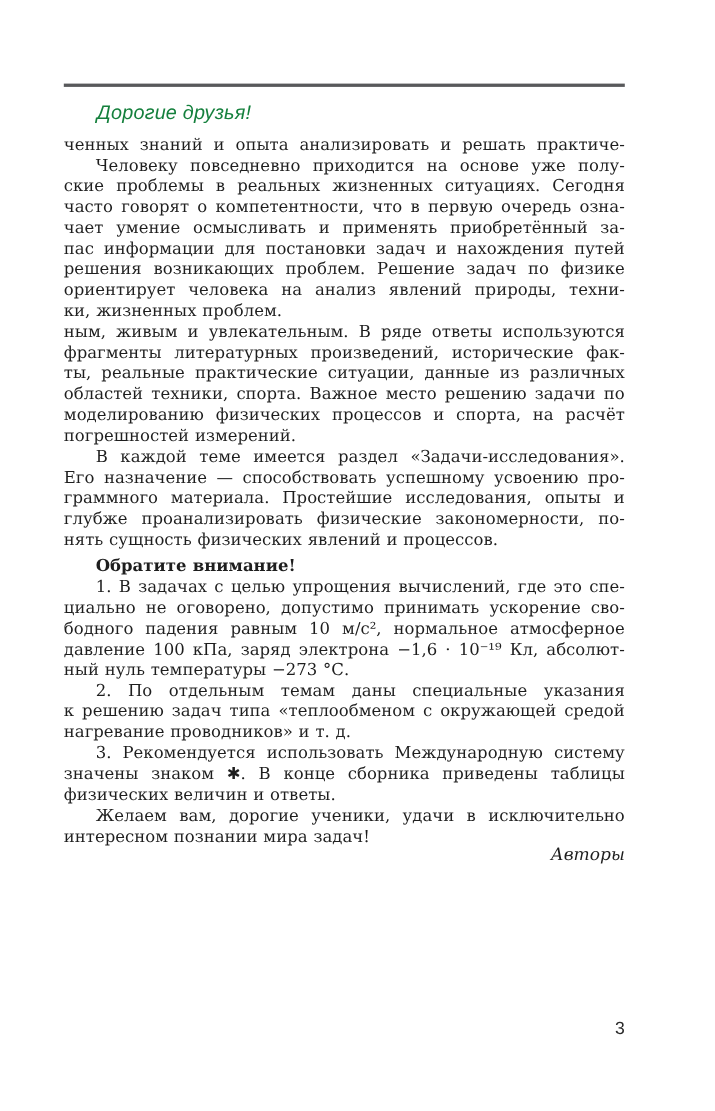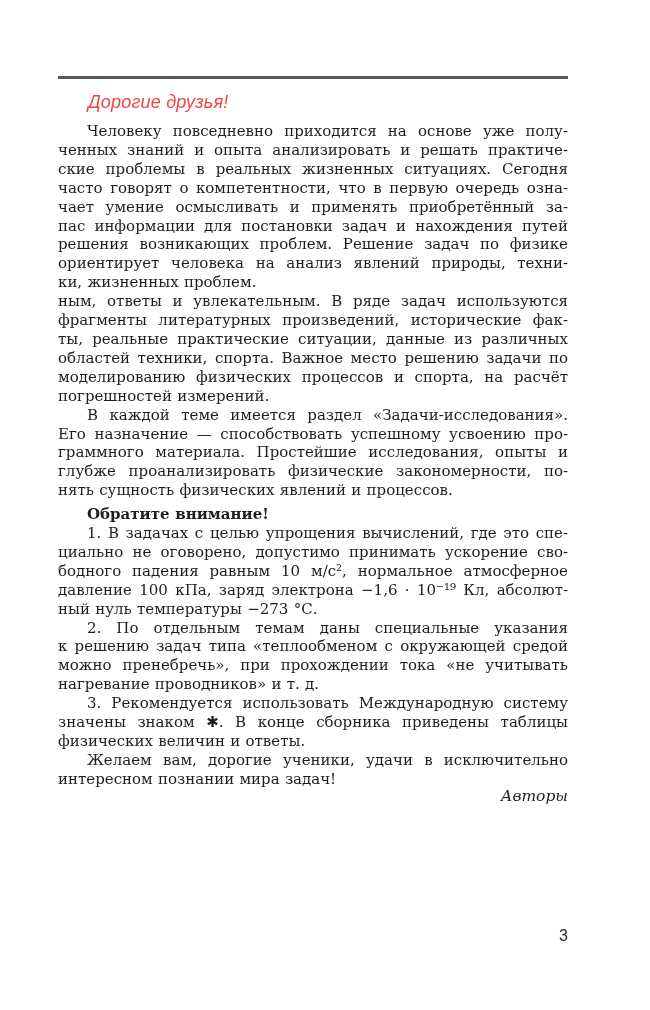--- a/index.html
+++ b/index.html
@@ -26,21 +26,21 @@
   }
   .page-title {
     position: absolute;
     left: 88px;
     top: 91px;
     width: 480px;
     font-family: "Liberation Sans", sans-serif;
     font-style: italic;
     font-size: 18px;
     line-height: 22px;
-    color: #ef4444;
+    color: #15803d;
     letter-spacing: 0.2px;
   }
   .content {
     position: absolute;
     left: 58px;
     top: 122px;
     width: 510px;
     font-size: 15px;
     line-height: 18.9px;
   }
@@ -78,32 +78,32 @@
 </head>
 <body>
 
 <div class="page">
   <div class="top-rule"></div>
   <div class="page-title">Дорогие друзья!</div>
 
   <div class="content">
     <div>
         <div class="block para">
+          <div class="line">ченных знаний и опыта анализировать и решать практиче-</div>
           <div class="line first">Человеку повседневно приходится на основе уже полу-</div>
-          <div class="line">ченных знаний и опыта анализировать и решать практиче-</div>
           <div class="line">ские проблемы в реальных жизненных ситуациях. Сегодня</div>
           <div class="line">часто говорят о компетентности, что в первую очередь озна-</div>
           <div class="line">чает умение осмысливать и применять приобретённый за-</div>
           <div class="line">пас информации для постановки задач и нахождения путей</div>
           <div class="line">решения возникающих проблем. Решение задач по физике</div>
           <div class="line">ориентирует человека на анализ явлений природы, техни-</div>
           <div class="line last">ки, жизненных проблем.</div>
         </div>
         <div class="block para">
-          <div class="line">ным, ответы и увлекательным. В ряде задач используются</div>
+          <div class="line">ным, живым и увлекательным. В ряде ответы используются</div>
           <div class="line">фрагменты литературных произведений, исторические фак-</div>
           <div class="line">ты, реальные практические ситуации, данные из различных</div>
           <div class="line">областей техники, спорта. Важное место решению задачи по</div>
           <div class="line">моделированию физических процессов и спорта, на расчёт</div>
           <div class="line last">погрешностей измерений.</div>
         </div>
         <div class="block para">
           <div class="line first">В каждой теме имеется раздел «Задачи-исследования».</div>
           <div class="line">Его назначение — способствовать успешному усвоению про-</div>
           <div class="line">граммного материала. Простейшие исследования, опыты и</div>
@@ -116,21 +116,20 @@
         <div class="block para">
           <div class="line first">1. В задачах с целью упрощения вычислений, где это спе-</div>
           <div class="line">циально не оговорено, допустимо принимать ускорение сво-</div>
           <div class="line">бодного падения равным 10 м/с², нормальное атмосферное</div>
           <div class="line">давление 100 кПа, заряд электрона −1,6 · 10⁻¹⁹ Кл, абсолют-</div>
           <div class="line last">ный нуль температуры −273 °С.</div>
         </div>
         <div class="block para">
           <div class="line first">2. По отдельным темам даны специальные указания</div>
           <div class="line">к решению задач типа «теплообменом с окружающей средой</div>
-          <div class="line">можно пренебречь», при прохождении тока «не учитывать</div>
           <div class="line last">нагревание проводников» и т. д.</div>
         </div>
         <div class="block para">
           <div class="line first">3. Рекомендуется использовать Международную систему</div>
           <div class="line">значены знаком ✱. В конце сборника приведены таблицы</div>
           <div class="line last">физических величин и ответы.</div>
         </div>
         <div class="block para">
           <div class="line first">Желаем вам, дорогие ученики, удачи в исключительно</div>
           <div class="line last">интересном познании мира задач!</div>

